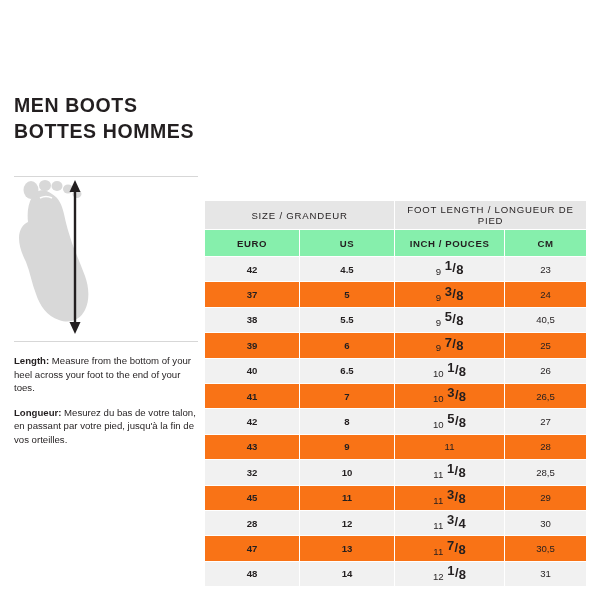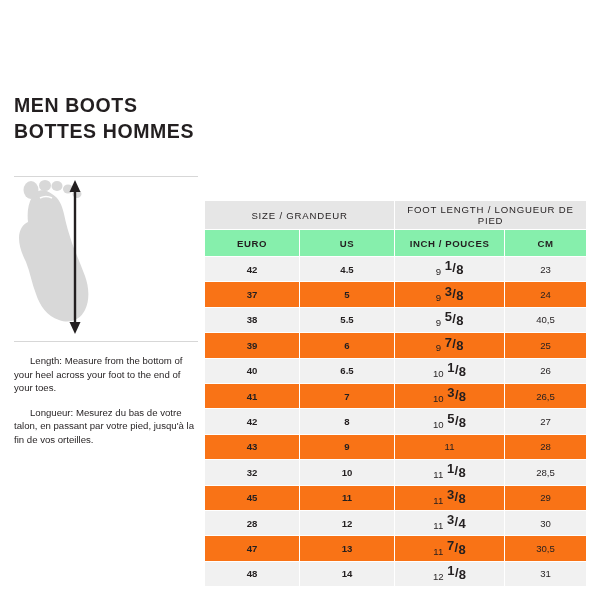--- a/index.html
+++ b/index.html
@@ -65,21 +65,21 @@
     top: 4px;
   }
 
   .note {
     margin-top: 12px;
     font-size: 9.6px;
     line-height: 13.6px;
     color: #231f20;
     width: 184px;
   }
-  .note b { font-weight: normal; margin-left: 16px; }
+  .note b { font-weight: bold; }
   .note + .note { margin-top: 11px; }
 
   
   .table-wrap {
     position: absolute;
     left: 204px;
     top: 200px;
     width: 382px;
   }
   table.size-table {

